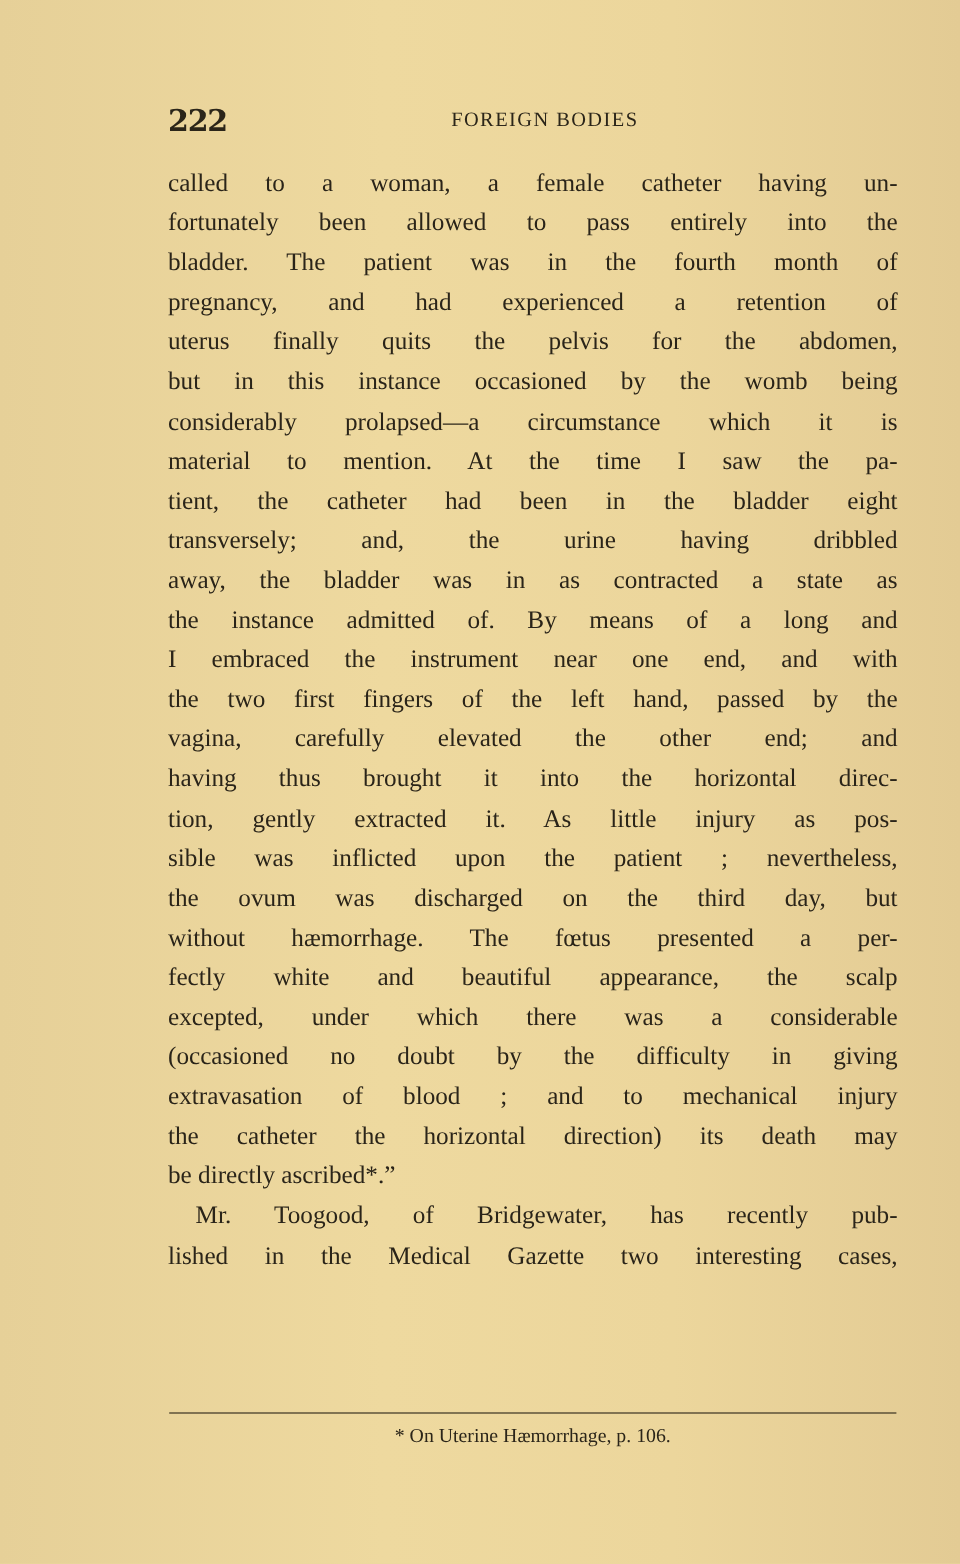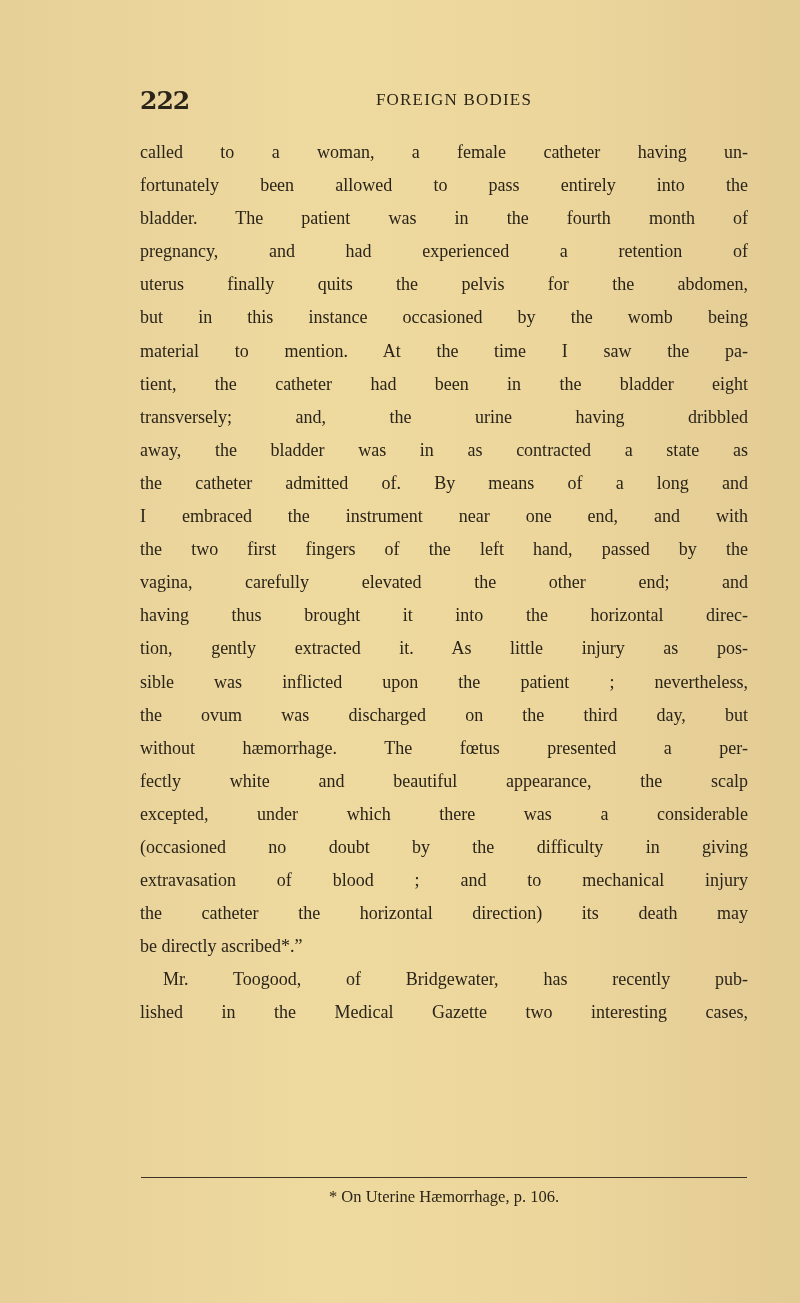--- a/index.html
+++ b/index.html
@@ -23,21 +23,21 @@
     .running-head {
       position: absolute; left: 0; right: 0; top: 4px; text-align: center;
       font-size: 17px; letter-spacing: 1.2px; color: #2b2519;
       padding-left: 20px;
     }
     .body-text {
       position: absolute; left: 140px; top: 136px; width: 608px;
     }
     .line {
       display: block; height: 33.1px; line-height: 33.1px;
-      font-size: 18px; white-space: nowrap;
+      font-size: 21px; white-space: nowrap;
       text-align: justify; text-align-last: justify;
     }
     .line.last { text-align-last: left; }
     .line.indent { padding-left: 23px; }
     .footnote-rule {
       position: absolute; left: 141px; top: 1177px; width: 606px; height: 0;
       border-top: 1.5px solid #3a3222;
     }
     .footnote {
       position: absolute; left: 140px; top: 1185px; width: 608px;
@@ -53,25 +53,26 @@
     <div class="running-head">FOREIGN BODIES</div>
   </div>
 
   <div class="body-text">
     <span class="line">called to a woman, a female catheter having un-</span>
     <span class="line">fortunately been allowed to pass entirely into the</span>
     <span class="line">bladder. The patient was in the fourth month of</span>
     <span class="line">pregnancy, and had experienced a retention of</span>
     <span class="line">uterus finally quits the pelvis for the abdomen,</span>
     <span class="line">but in this instance occasioned by the womb being</span>
+    <span class="line">considerably prolapsed—a circumstance which it is</span>
     <span class="line">material to mention. At the time I saw the pa-</span>
     <span class="line">tient, the catheter had been in the bladder eight</span>
     <span class="line">transversely; and, the urine having dribbled</span>
     <span class="line">away, the bladder was in as contracted a state as</span>
-    <span class="line">the catheter admitted of. By means of a long and</span>
+    <span class="line">the instance admitted of. By means of a long and</span>
     <span class="line">I embraced the instrument near one end, and with</span>
     <span class="line">the two first fingers of the left hand, passed by the</span>
     <span class="line">vagina, carefully elevated the other end; and</span>
     <span class="line">having thus brought it into the horizontal direc-</span>
     <span class="line">tion, gently extracted it. As little injury as pos-</span>
     <span class="line">sible was inflicted upon the patient ; nevertheless,</span>
     <span class="line">the ovum was discharged on the third day, but</span>
     <span class="line">without hæmorrhage. The fœtus presented a per-</span>
     <span class="line">fectly white and beautiful appearance, the scalp</span>
     <span class="line">excepted, under which there was a considerable</span>

